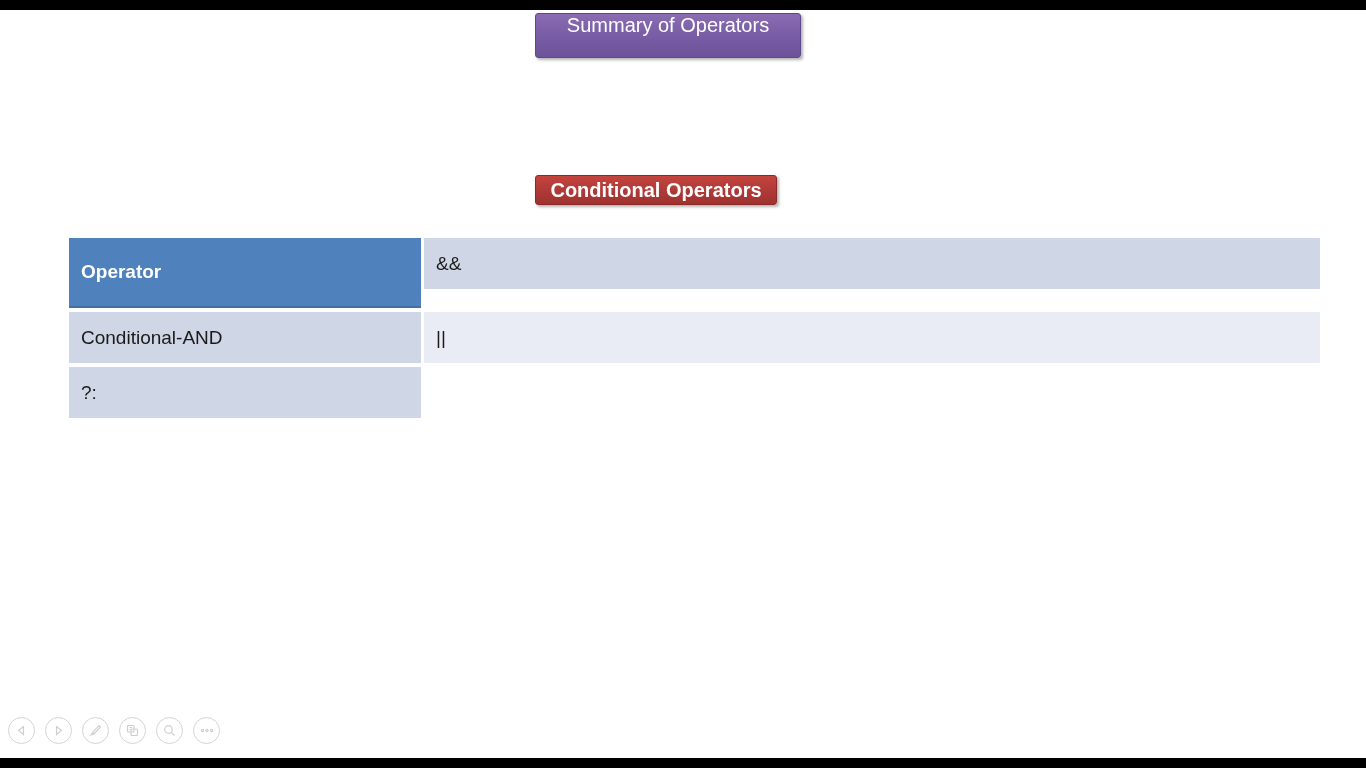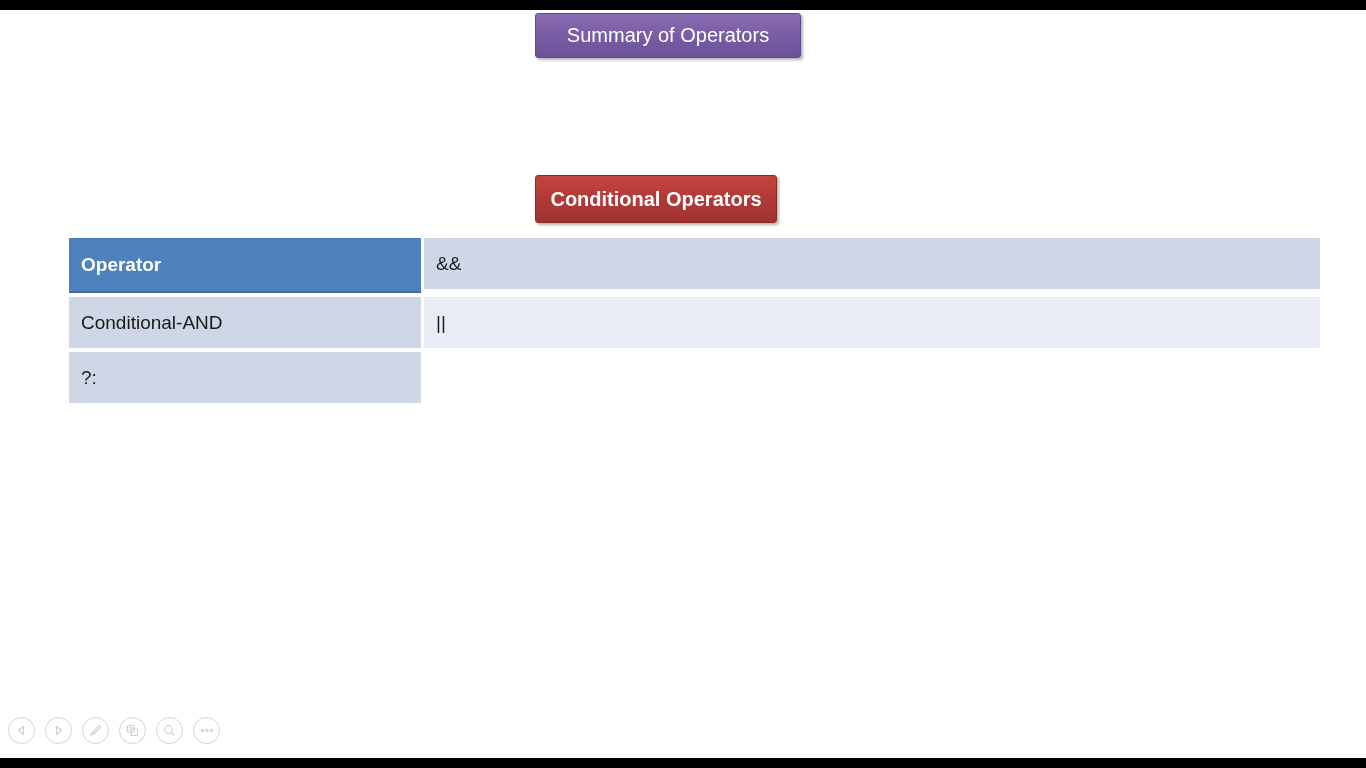--- a/index.html
+++ b/index.html
@@ -18,27 +18,27 @@
 
   .slide { position: absolute; left: 0; top: 10px; width: 1366px; height: 748px; background: #ffffff; }
 
   
   .title-box {
     position: absolute; left: 535px; top: 3px; width: 266px; height: 45px;
     background: linear-gradient(180deg, #8a6cb2 0%, #7a5ea7 45%, #6c5298 100%);
     border: 1px solid #5e4a8a;
     border-radius: 3px;
     box-shadow: 2px 2px 3px rgba(0,0,0,0.30);
-    display: flex; align-items: center; justify-content: center;
+    display: flex; align-items: flex-start; justify-content: center;
     color: #ffffff; font-size: 20px; font-weight: 400;
   }
 
   
   .section-box {
-    position: absolute; left: 535px; top: 165px; width: 242px; height: 48px;
+    position: absolute; left: 535px; top: 165px; width: 242px; height: 30px;
     background: linear-gradient(180deg, #c4443e 0%, #b03a38 50%, #9e322f 100%);
     border: 1px solid #8c2a27;
     border-radius: 3px;
     box-shadow: 2px 2px 3px rgba(0,0,0,0.30);
     display: flex; align-items: center; justify-content: center;
     color: #ffffff; font-size: 20px; font-weight: 700;
   }
 
   
   .op-table {
@@ -48,21 +48,21 @@
     column-gap: 3px;
     row-gap: 4px;
   }
   .cell {
     display: flex; align-items: center;
     padding-left: 12px;
     font-size: 19px;
     color: #1a1a1a;
   }
   .cell.head {
-    height: 55px;
+    height: 70px;
     background: #4f81bd;
     color: #ffffff;
     font-weight: 700;
     border-bottom: 2px solid #44709f;
   }
   .cell.body { height: 51px; }
   .row-odd  { background: #cfd6e6; }
   .row-even { background: #e9ecf4; }
 
   

